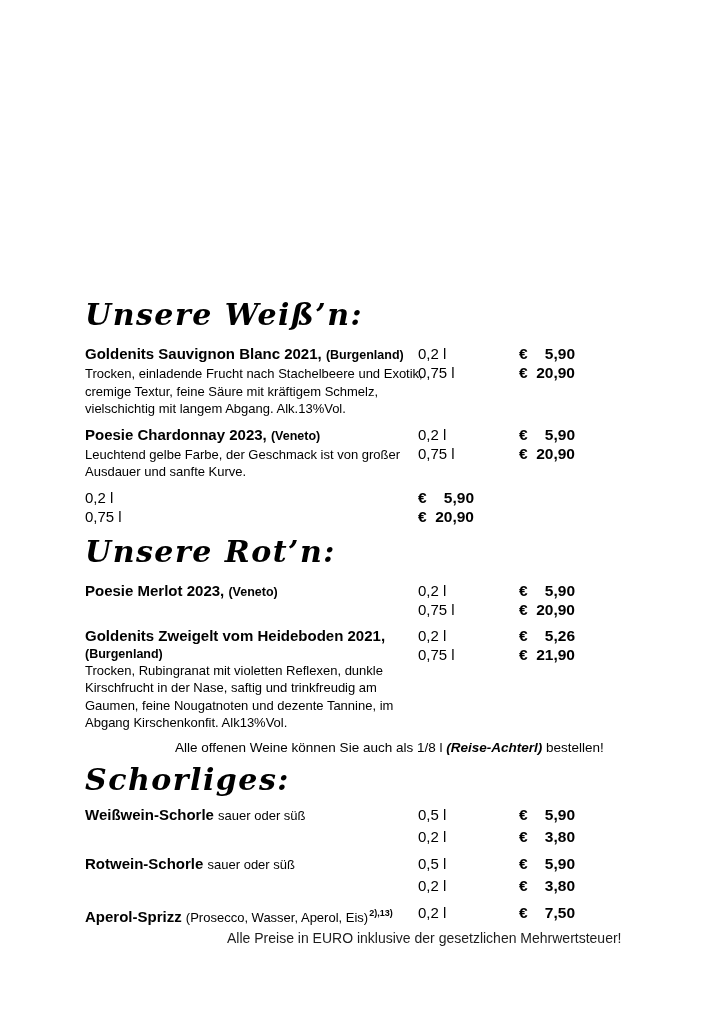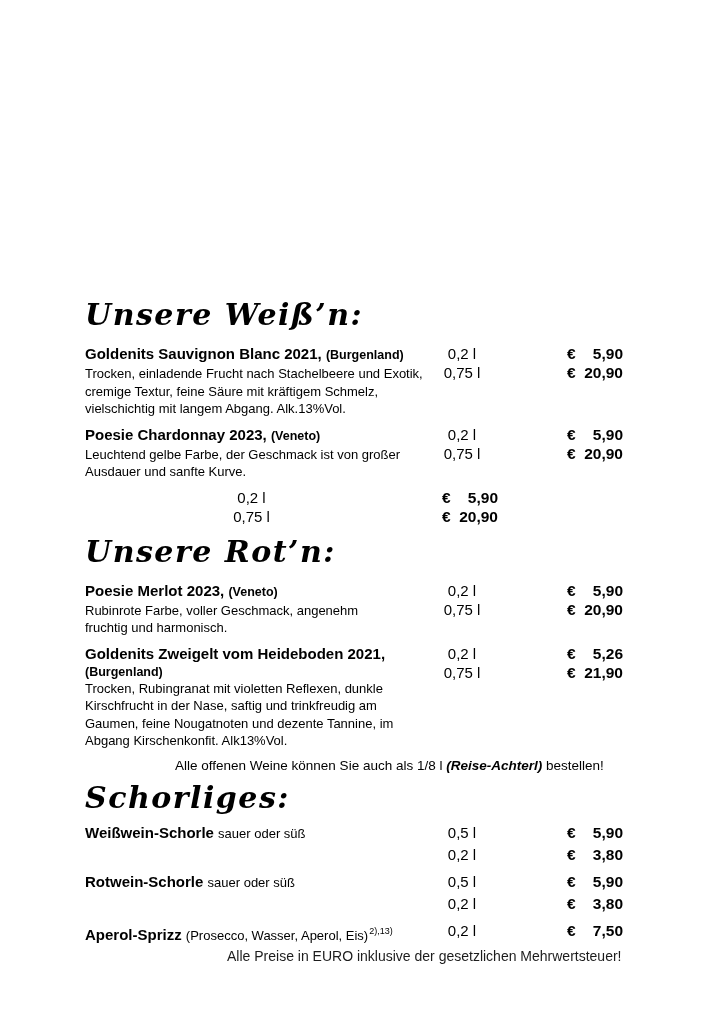--- a/index.html
+++ b/index.html
@@ -21,44 +21,43 @@
     margin:0 0 10px 0;
   }
   .section-rot{margin-top:6px;}
   .section-schorle{margin-top:4px;}
   .section-schorle .script-header{margin-bottom:6px;}
 
   .menu-item{
     display:grid;
     grid-template-columns:333px 40px 117px;
     margin-bottom:7px;
-    gap:24px;
   }
   .item-title{font-size:15px;font-weight:700;line-height:20px;}
   .wine-region{font-size:12.5px;font-weight:700;}
   .region-block{display:block;line-height:16px;}
   .item-desc{
     font-size:13px;line-height:17.5px;
     font-weight:400;white-space:pre;
   }
-  .col-qty{text-align:center;font-size:15px;font-weight:400;}
+  .col-qty{text-align:left;font-size:15px;font-weight:400;}
   .col-qty .l1{line-height:20px;}
   .col-qty .l2{line-height:18px;}
   .col-price .price{
     width:56px;margin-left:auto;
     display:flex;justify-content:space-between;
     font-weight:700;font-size:15.5px;
   }
   .col-price .l1{line-height:20px;}
   .col-price .l2{line-height:18px;}
 
   .schorle{margin-bottom:6px;}
   .schorle .col-qty .l2,.schorle .col-price .l2{line-height:23px;}
   .schorle-qualifier{font-size:13px;font-weight:400;margin-top:40px;}
-  .fnmark{font-size:9px;font-weight:400;vertical-align:super;margin-left:1px;}
+  .fnmark{font-size:9px;font-weight:700;vertical-align:super;margin-left:1px;}
 
   .reise-note{
     font-size:13.5px;line-height:18px;
     margin:2px 0 0 90px;white-space:nowrap;font-weight:400;
   }
   .reise-em{font-weight:700;font-style:italic;}
 
   .price-note{
     font-size:14px;line-height:13px;color:#1c1c1c;
     margin:-2px 0 0 142px;white-space:nowrap;
@@ -144,22 +143,20 @@
 
     <section class="section-rot">
       <h2 class="script-header">Unsere Rot’n:</h2>
 
       <div class="menu-item">
         <div class="col-main">
           <div class="item-title">
             <span>Poesie Merlot 2023,</span>
             <span class="wine-region">(Veneto)</span>
           </div>
-          <div class="item-desc">Rubinrote Farbe, voller Geschmack, angenehm
-fruchtig und harmonisch.</div>
         </div>
         <div class="col-qty">
           <div class="l1">0,2 l</div>
           <div class="l2">0,75 l</div>
         </div>
         <div class="col-price">
           <div class="price l1">
             <span>€</span>
             <span>5,90</span>
           </div>

